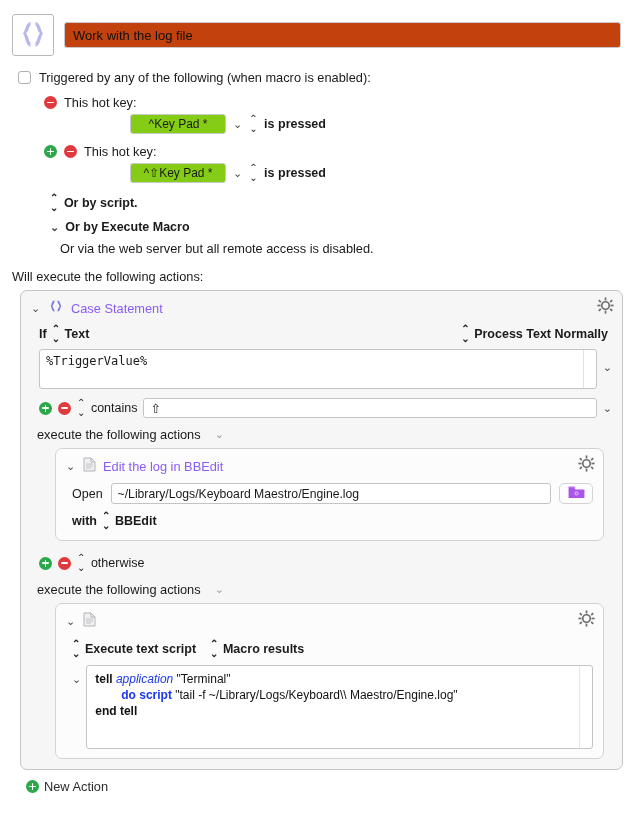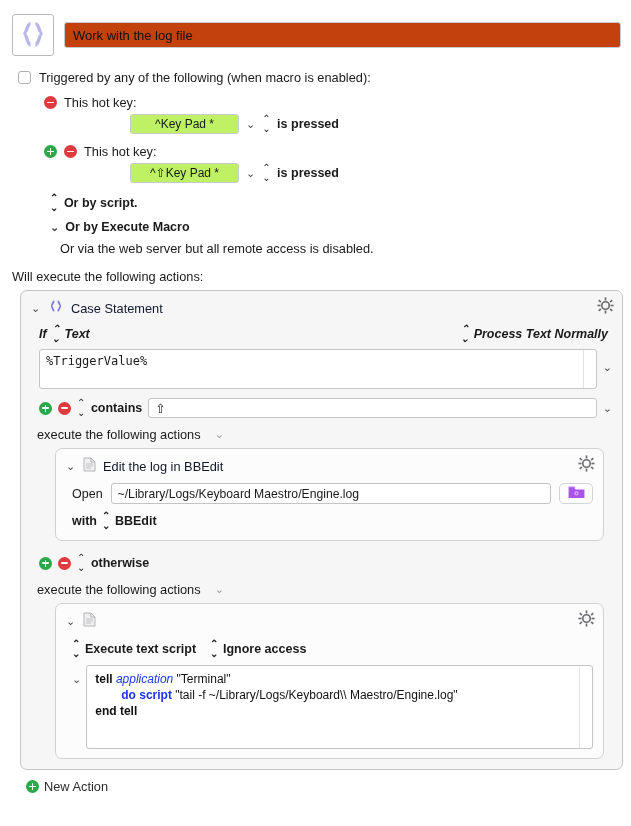--- a/index.html
+++ b/index.html
@@ -47,60 +47,60 @@
     left:3px; right:3px; top:5.6px; height:1.8px;
   }
   .circ.plus::after {
     content:""; position:absolute; background:#fff; border-radius:1px;
     top:3px; bottom:3px; left:5.6px; width:1.8px;
   }
   .hk-text { font-size:12.8px; }
 
   .hk-field-row { display:flex; align-items:center; gap:7px; margin: 4px 0 10px 112px; }
   .hk-field {
-    width: 109px; height: 20px; border:1px solid #c9c9cd; border-radius:3px;
-    background:#bef264; display:flex; align-items:center; justify-content:center;
+    width: 96px; height: 20px; border:1px solid #c9c9cd; border-radius:3px;
+    background:#84cc16; display:flex; align-items:center; justify-content:center;
     font-size: 12px; color:#1a1a1a;
   }
   .chev { color:#4a4a4e; font-size:11px; line-height:1; }
   .stepper { font-size: 10px; color:#222; line-height:1; letter-spacing:-0.5px; }
   .ispressed { font-size:12.5px; font-weight:bold; }
 
   .script-line { display:flex; align-items:center; gap:6px; margin: 0 0 7px 32px; font-weight:bold; font-size:12.5px;}
   .webserver { margin: 0 0 0 42px; font-size:12.8px; }
   .will-exec { margin: 13px 0 6px 12px; font-size:12.8px; }
 
   
   .case-outer {
     margin: 0 8px 0 20px;
     border: 1px solid #c4c4c8; border-radius: 7px;
     background: #f6f6f6;
     padding: 6px 8px 10px 8px;
     position: relative;
   }
   .act-header { display:flex; align-items:center; gap:7px; padding: 2px 0 5px 2px; }
   .disc { color:#4a4a4e; font-size:11px; line-height:1; width:10px; }
-  .act-title { font-size:12.8px; color:#0f172a; }
+  .act-title { font-size:12.8px; color:#8b5cf6; }
   .gear { position:absolute; right:8px; top:6px; }
 
-  .if-row { display:flex; align-items:center; justify-content:space-between; padding: 2px 6px 5px 10px; font-style: italic; }
+  .if-row { display:flex; align-items:center; justify-content:space-between; padding: 2px 6px 5px 10px; }
   .if-left { display:flex; align-items:center; gap:5px; font-weight:bold; font-size:12.5px; }
   .if-right { display:flex; align-items:center; gap:5px; font-weight:bold; font-size:12.5px; }
 
   .textbox-wrap { display:flex; align-items:flex-start; gap:6px; padding: 0 2px 0 10px; }
   .textbox {
     flex:1; height: 40px; background:#fff;
     border:1px solid #c4c4c8; border-radius:3px;
     padding: 4px 6px; font-size:12px; position:relative;
   }
   .textbox .scrollcol { position:absolute; right:0; top:0; bottom:0; width:13px; border-left:1px solid #e2e2e4; }
   .tb-chev { padding-top: 12px; color:#4a4a4e; font-size:11px; }
 
   .cond-row { display:flex; align-items:center; gap:6px; padding: 9px 2px 0 10px; }
-  .cond-label { font-weight:bold; font-size:12.5px; }
+  .cond-label { font-weight:normal; font-size:12.5px; }
   .cond-field {
     flex:1; height:20px; background:#fff; border:1px solid #c4c4c8; border-radius:3px;
     display:flex; align-items:center; padding: 0 6px; font-size:12.5px;
   }
   .exec-row { display:flex; align-items:center; gap:14px; padding: 9px 0 0 8px; font-size:12.8px; }
   .exec-chev { color:#9a9a9e; font-size:11px; }
 
   
   .inner-act {
     margin: 6px 10px 0 26px;
@@ -372,21 +372,21 @@
       </span>
     </div>
 
     <div class="scr-opts">
       <span class="scr-opt">
         <span class="stepper">⌃<br>⌄</span>
         <span>Execute text script</span>
       </span>
       <span class="scr-opt">
         <span class="stepper">⌃<br>⌄</span>
-        <span>Ignore access</span>
+        <span>Macro results</span>
       </span>
     </div>
 
     <div class="code-wrap">
       <span class="code-disc">⌄</span>
       <div class="code-box">
         <div id="code-lines">
             <div><span class="kw">tell </span><span class="app">application </span><span class="str">"Terminal"</span></div>
             <div><span class="indent"></span><span class="cmd">do script </span><span class="str">"tail -f ~/Library/Logs/Keyboard\\ Maestro/Engine.log"</span></div>
             <div><span class="kw">end tell</span></div>

